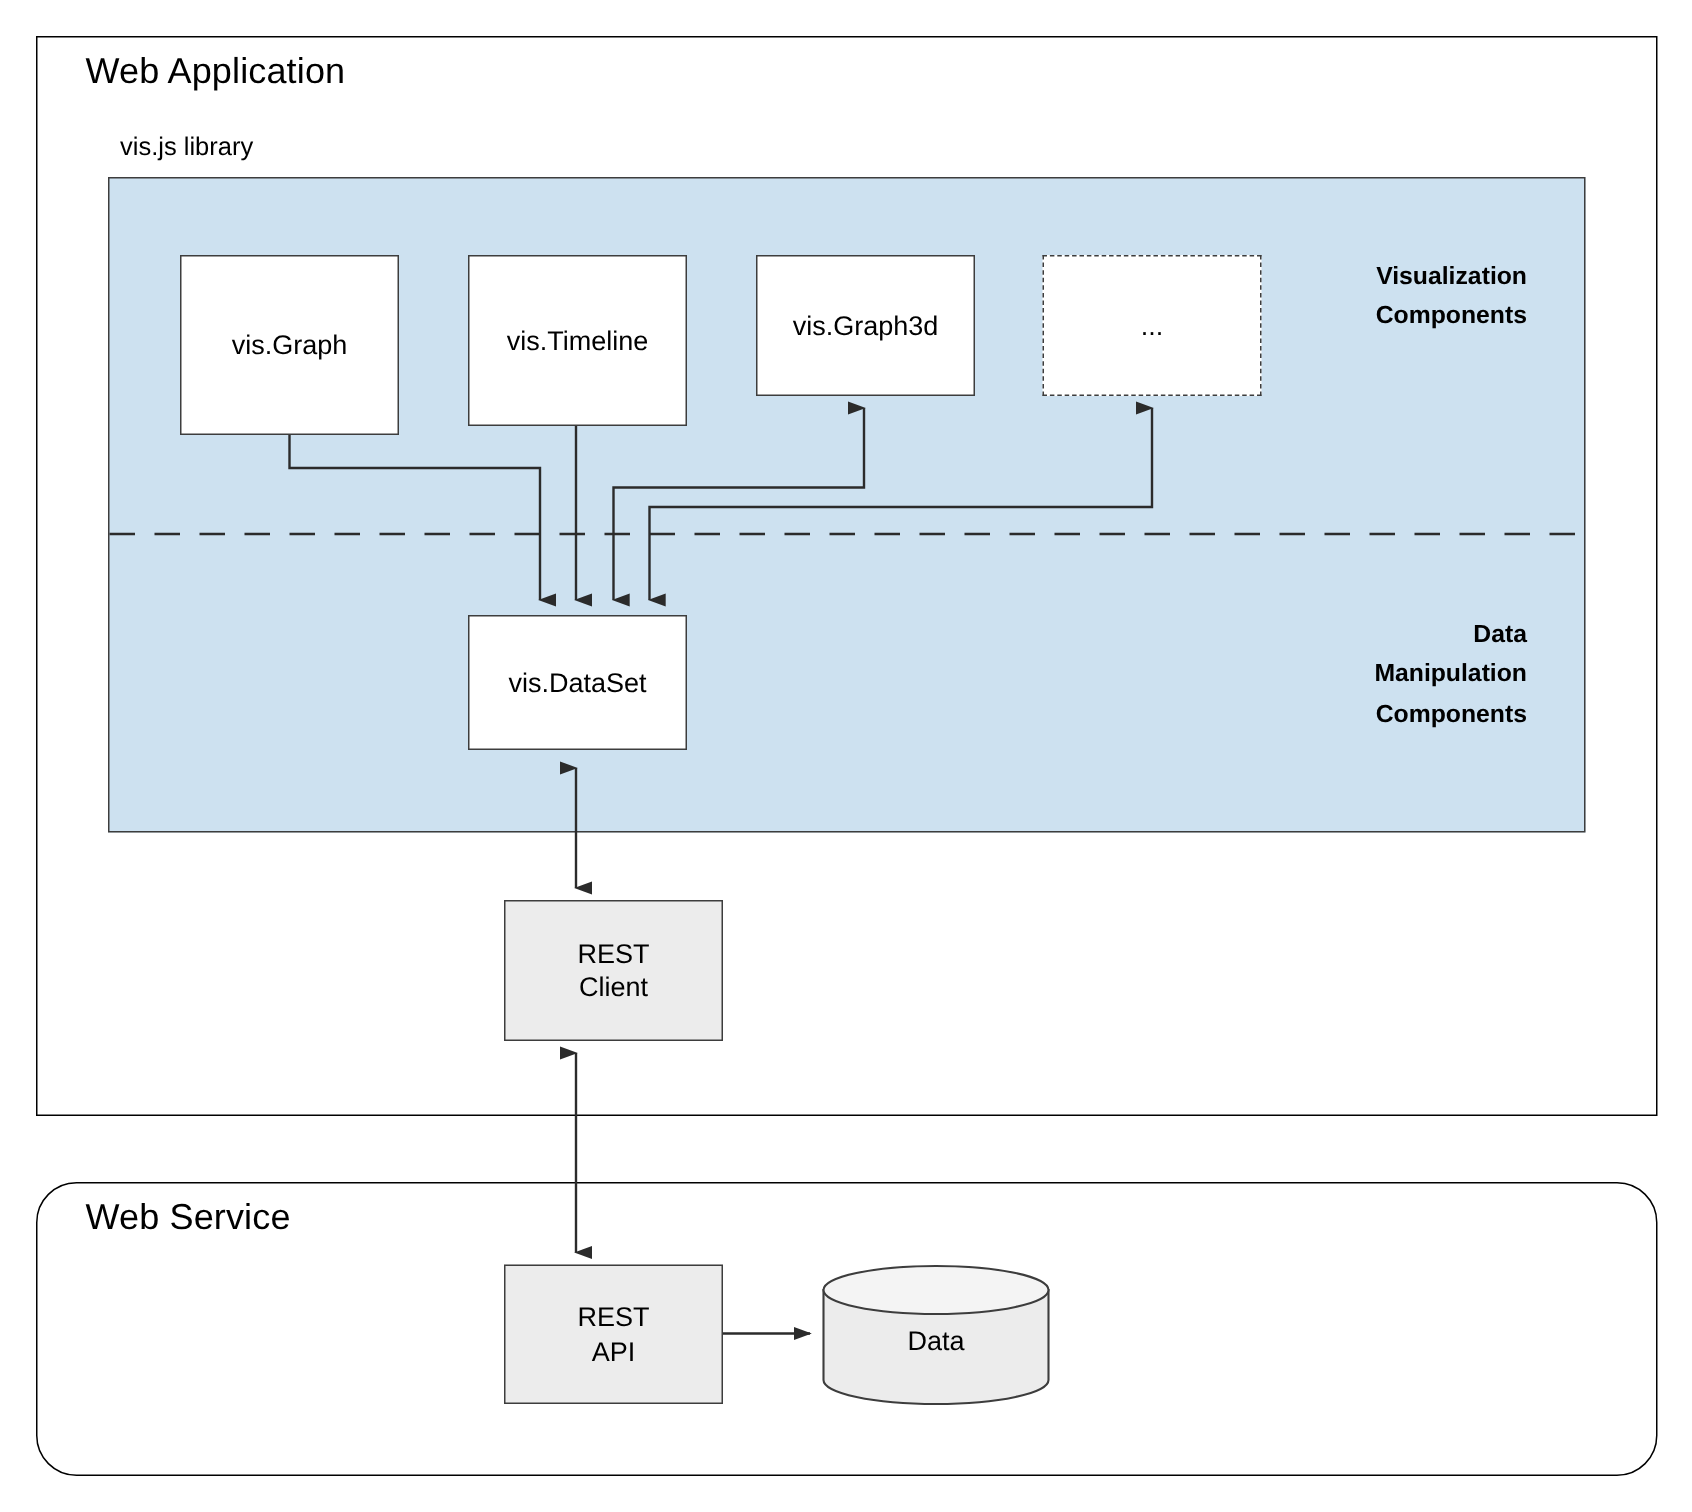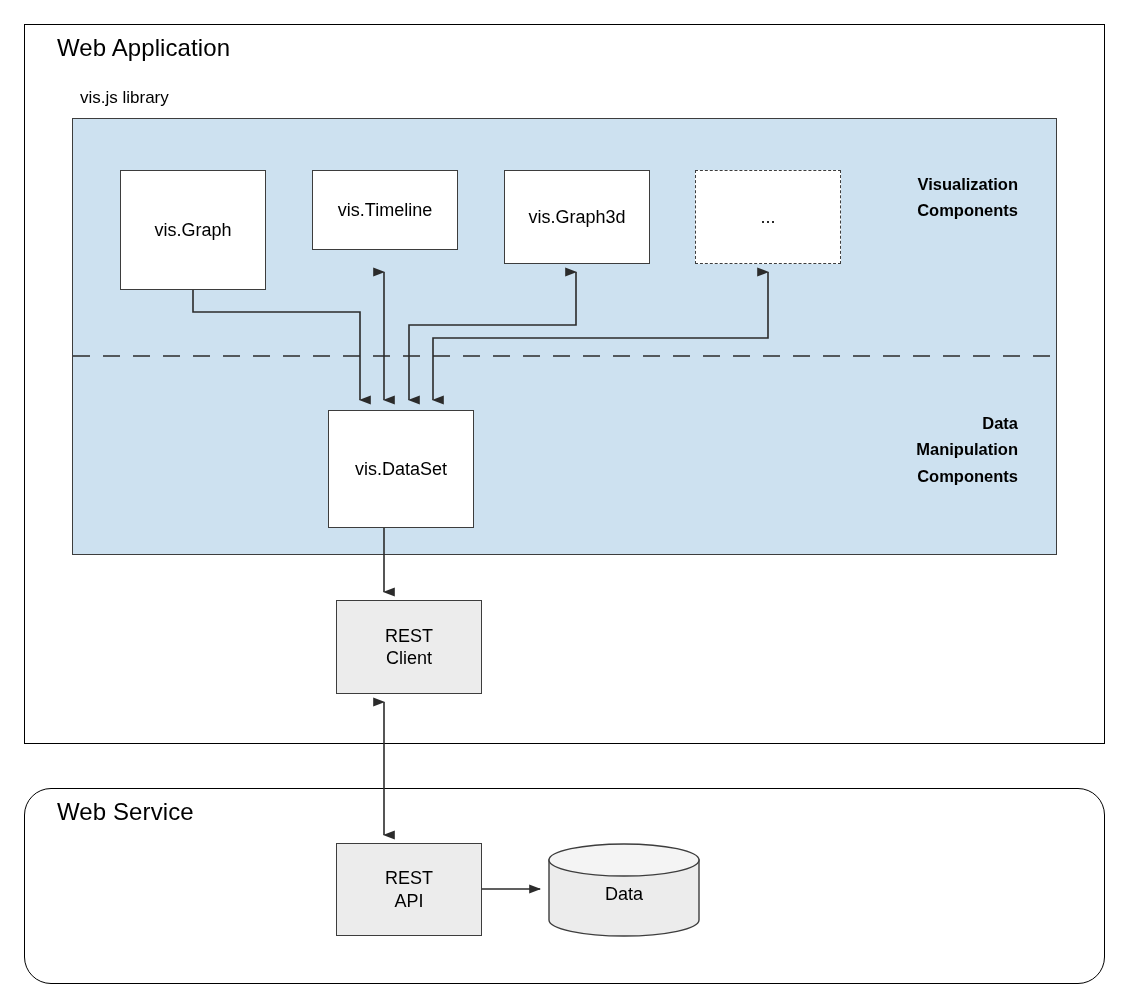--- a/index.html
+++ b/index.html
@@ -83,24 +83,24 @@
   }
   .node.dashed {
     border-style: dashed;
     border-width: 1.6px;
   }
   .node.gray {
     background: #ececec;
     margin-left: 24px;
   }
   #node-graph     { left: 120px; top: 170px; width: 146px; height: 120px; }
-  #node-timeline  { left: 312px; top: 170px; width: 146px; height: 80px; }
+  #node-timeline  { left: 312px; top: 170px; width: 146px; height: 114px; }
   #node-graph3d   { left: 504px; top: 170px; width: 146px; height: 94px; }
   #node-ellipsis  { left: 695px; top: 170px; width: 146px; height: 94px; }
-  #node-dataset   { left: 328px; top: 410px; width: 146px; height: 118px; }
+  #node-dataset   { left: 312px; top: 410px; width: 146px; height: 90px; }
   #node-restclient{ left: 312px; top: 600px; width: 146px; height: 94px; }
   #node-restapi   { left: 312px; top: 843px; width: 146px; height: 93px; }
 
   
   .side-caption {
     position: absolute;
     font-size: 16.5px;
     font-weight: bold;
     line-height: 1.6;
     text-align: right;

